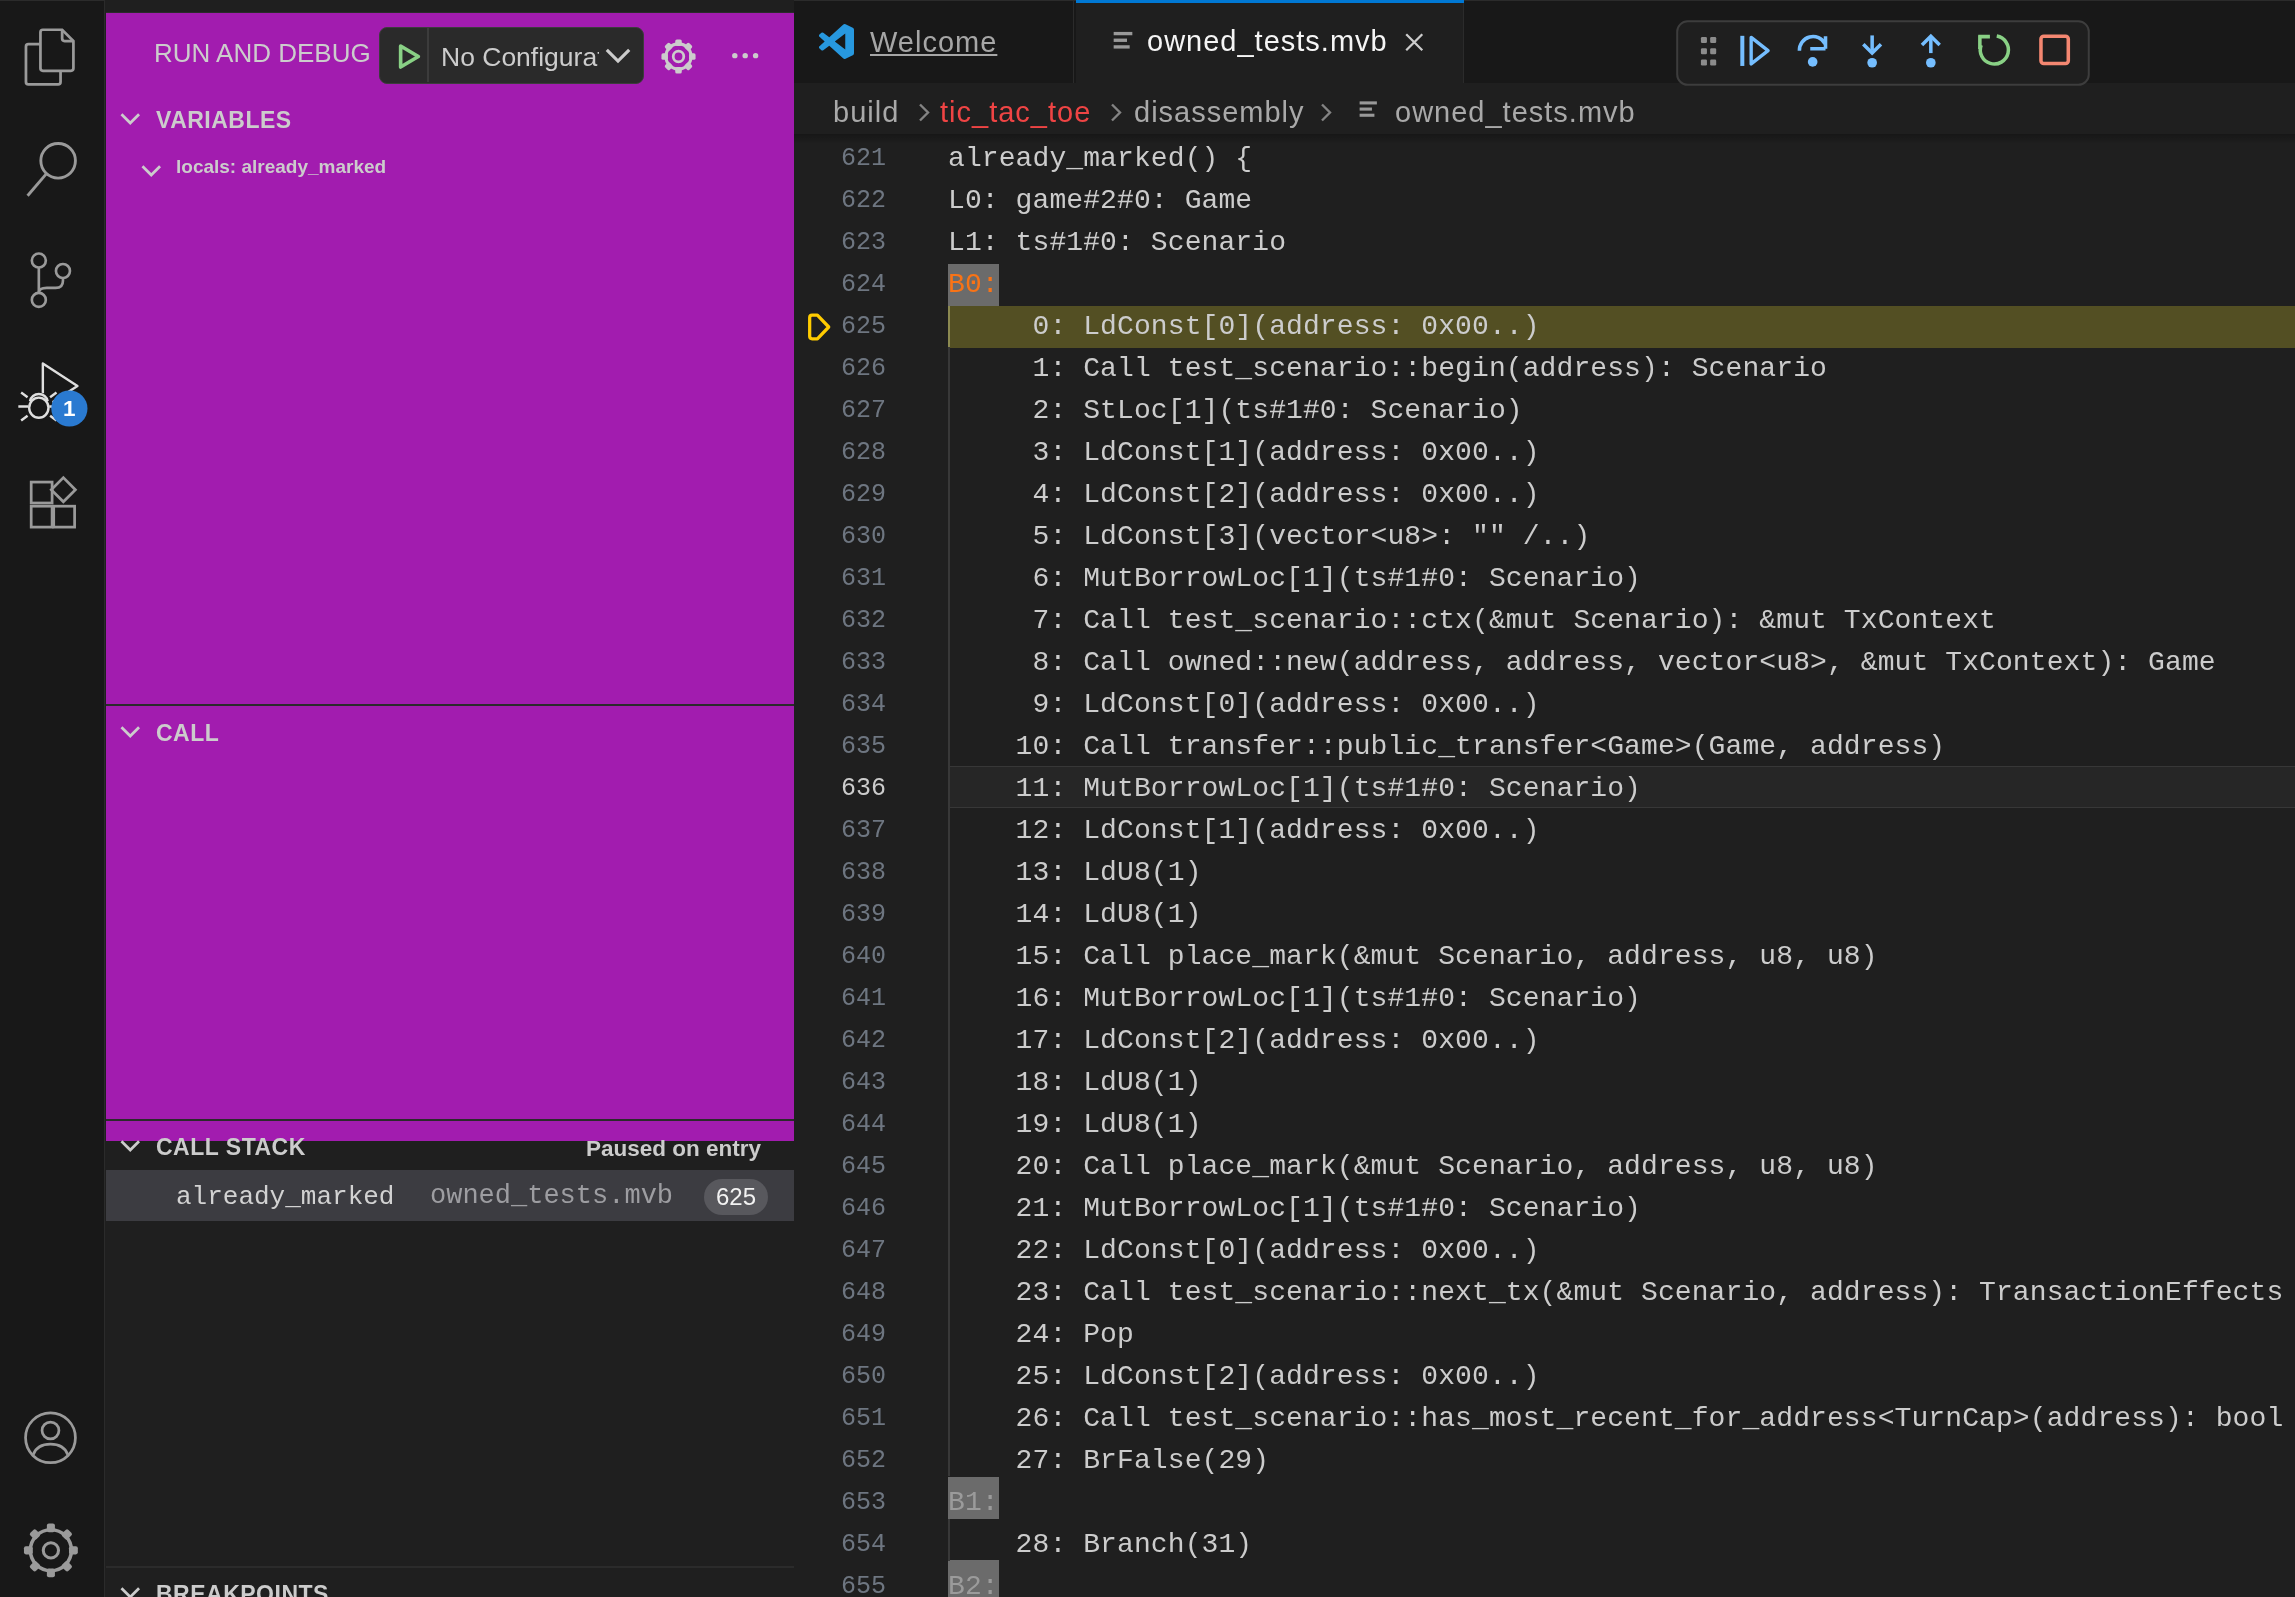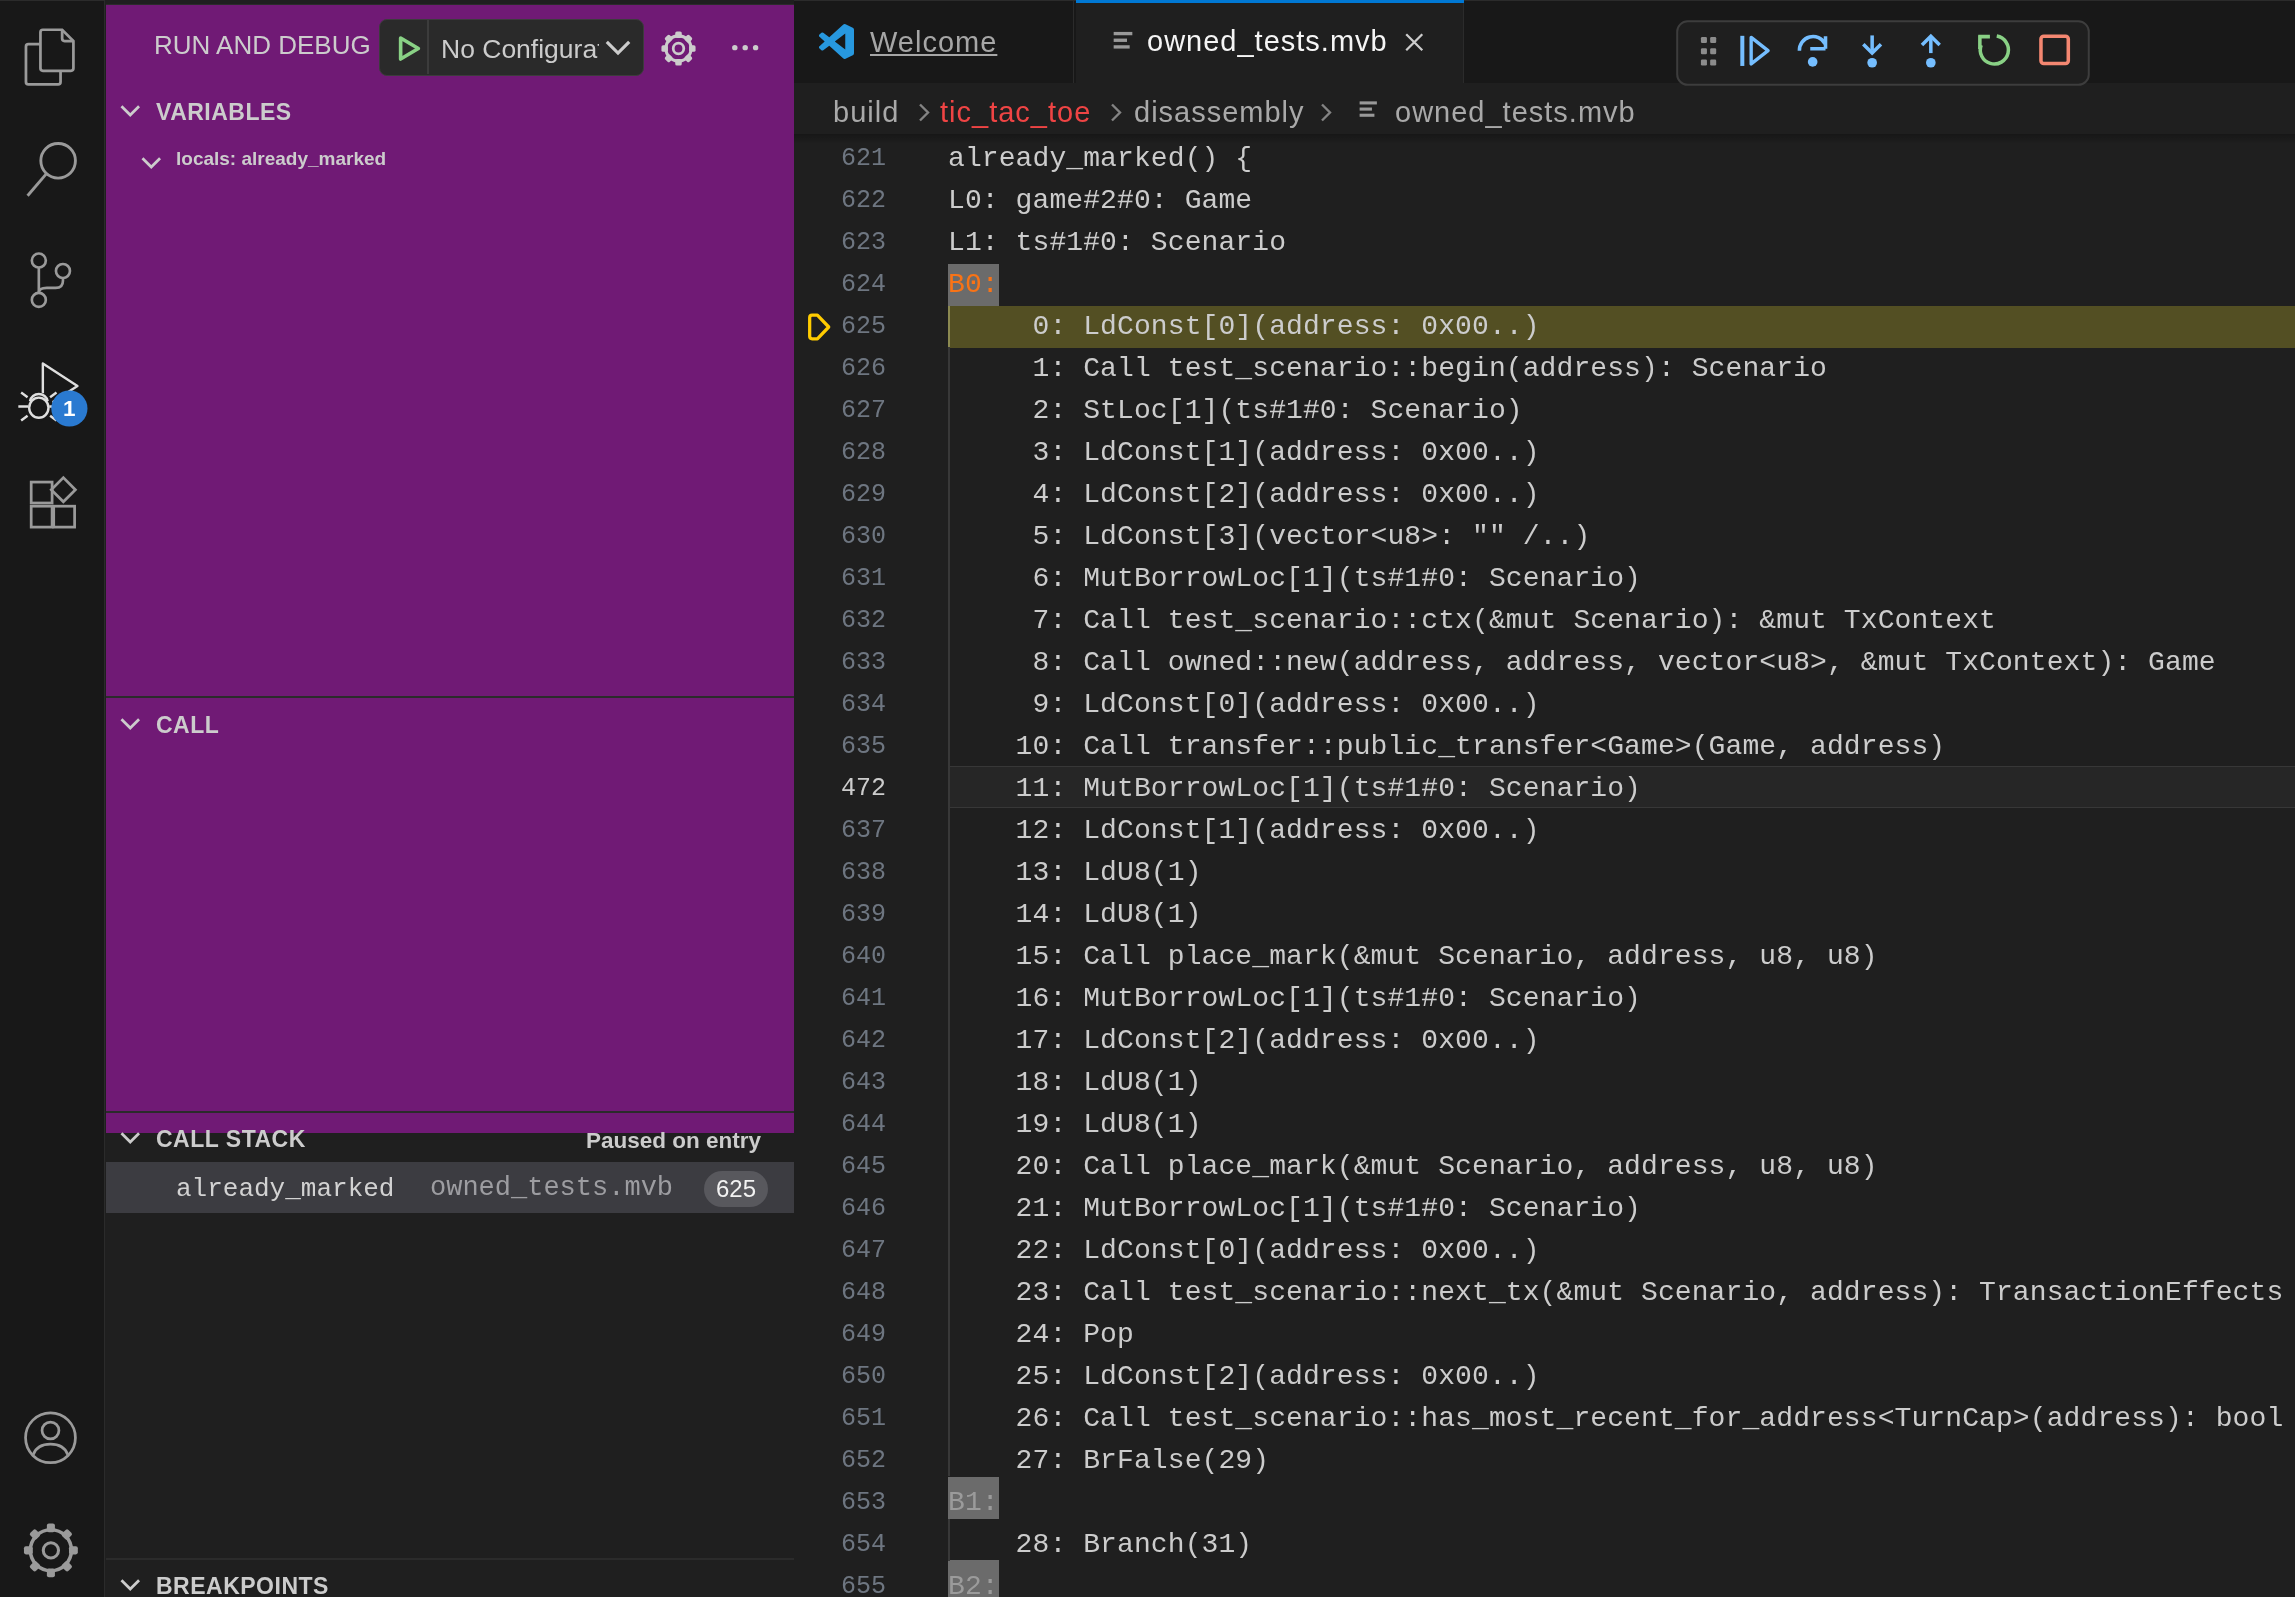--- a/index.html
+++ b/index.html
@@ -65,21 +65,21 @@
         <rect x="-5" y="-33.5" width="10" height="11" rx="2.5" transform="translate(63,1928) rotate(135)" fill="#9a9a9a"></rect>
         <rect x="-5" y="-33.5" width="10" height="11" rx="2.5" transform="translate(63,1928) rotate(180)" fill="#9a9a9a"></rect>
         <rect x="-5" y="-33.5" width="10" height="11" rx="2.5" transform="translate(63,1928) rotate(225)" fill="#9a9a9a"></rect>
         <rect x="-5" y="-33.5" width="10" height="11" rx="2.5" transform="translate(63,1928) rotate(270)" fill="#9a9a9a"></rect>
         <rect x="-5" y="-33.5" width="10" height="11" rx="2.5" transform="translate(63,1928) rotate(315)" fill="#9a9a9a"></rect>
         <circle cx="63" cy="1928" r="25.5" fill="none" stroke="#9a9a9a" stroke-width="4.4"></circle>
         <circle cx="63" cy="1928" r="9.5" fill="none" stroke="#9a9a9a" stroke-width="3.8"></circle>
       </g>
   </svg>
 
-  <div id="sidebar" class="abs" style="left:106px;top:4px;width:688px;height:1129px;background:#701a75;border-top:1.6px solid #2b2b2b;">
+  <div id="sidebar" class="abs" style="left:106px;top:12px;width:688px;height:1129px;background:#a21caf;border-top:1.6px solid #2b2b2b;">
 
     <div class="abs" style="left:48px;top:25px;font-size:26px;color:#cccccc;">RUN AND DEBUG</div>
 
     <div class="abs" style="left:273px;top:13.7px;width:265px;height:57px;background:#2a2a2a;border:1.6px solid #3c3c3c;border-radius:8px;">
       <svg class="abs" style="left:14.5px;top:13px;" width="29" height="31" viewBox="0 0 36 38">
         <path d="M7 6 L29 19 L7 32 Z" fill="none" stroke="#89d185" stroke-width="4.5" stroke-linejoin="round"></path>
       </svg>
       <div class="abs" style="left:47px;top:0;width:1.6px;height:54px;background:#3c3c3c;"></div>
       <div class="abs" style="left:61px;top:14.5px;width:158px;overflow:hidden;font-size:26.5px;color:#cccccc;white-space:nowrap;">No Configurations</div>
       <svg class="abs" style="left:222px;top:17.7px;" width="32" height="21" viewBox="0 0 40 26">
@@ -208,21 +208,21 @@
 626
 627
 628
 629
 630
 631
 632
 633
 634
 635
-<span style="color:#cccccc">472</span>
+<span style="color:#cccccc">636</span>
 637
 638
 639
 640
 641
 642
 643
 644
 645
 646

